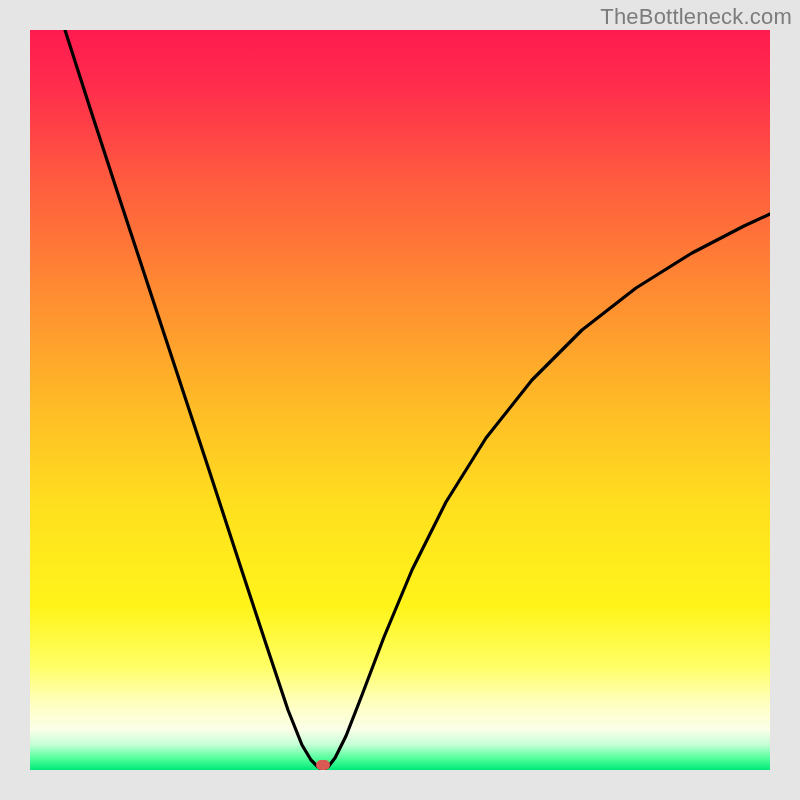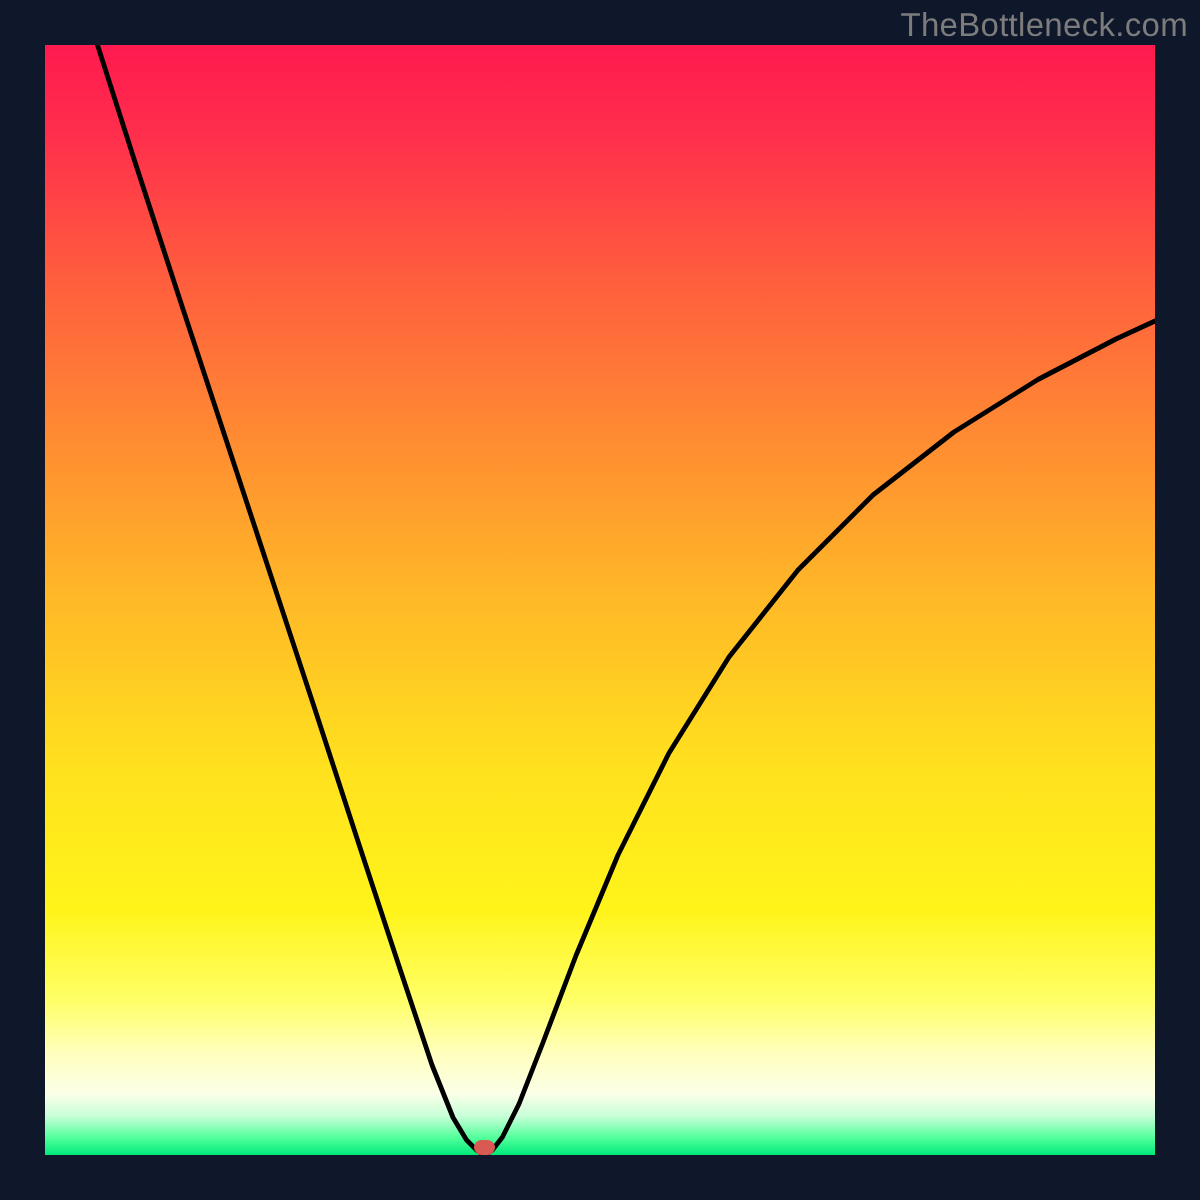--- a/index.html
+++ b/index.html
@@ -10,21 +10,21 @@
     background: #000;
     overflow: hidden;
     font-family: Arial, Helvetica, sans-serif;
   }
   .frame {
     position: absolute;
     top: 0;
     left: 0;
     width: 800px;
     height: 800px;
-    background: #0f172a;
+    background: #e5e5e5;
   }
   .plot {
     position: absolute;
     top: 30px;
     left: 30px;
     width: 740px;
     height: 740px;
     overflow: hidden;
   }
   .gradient {

